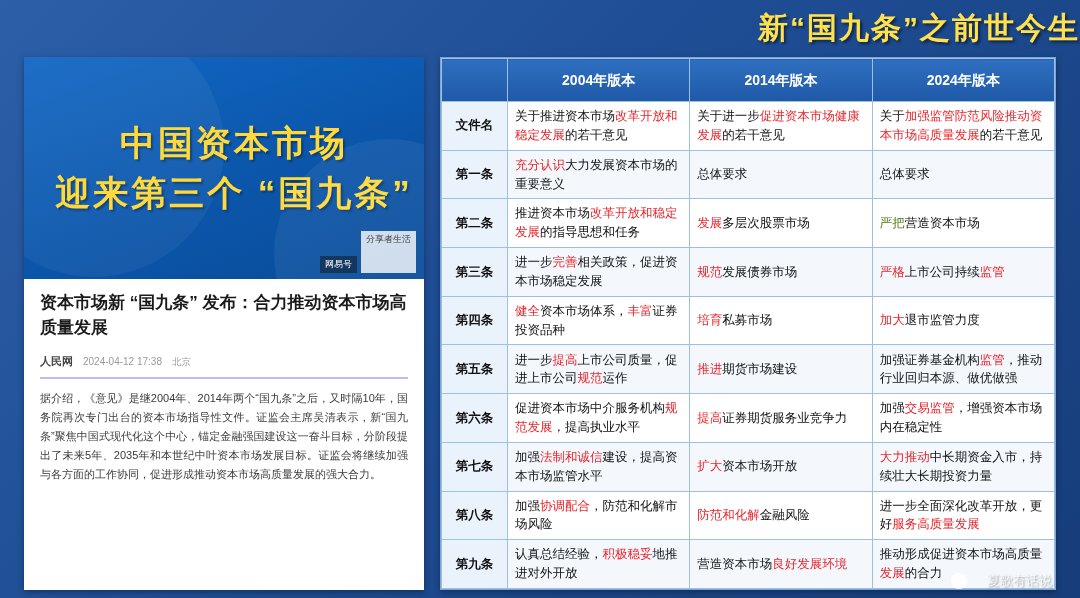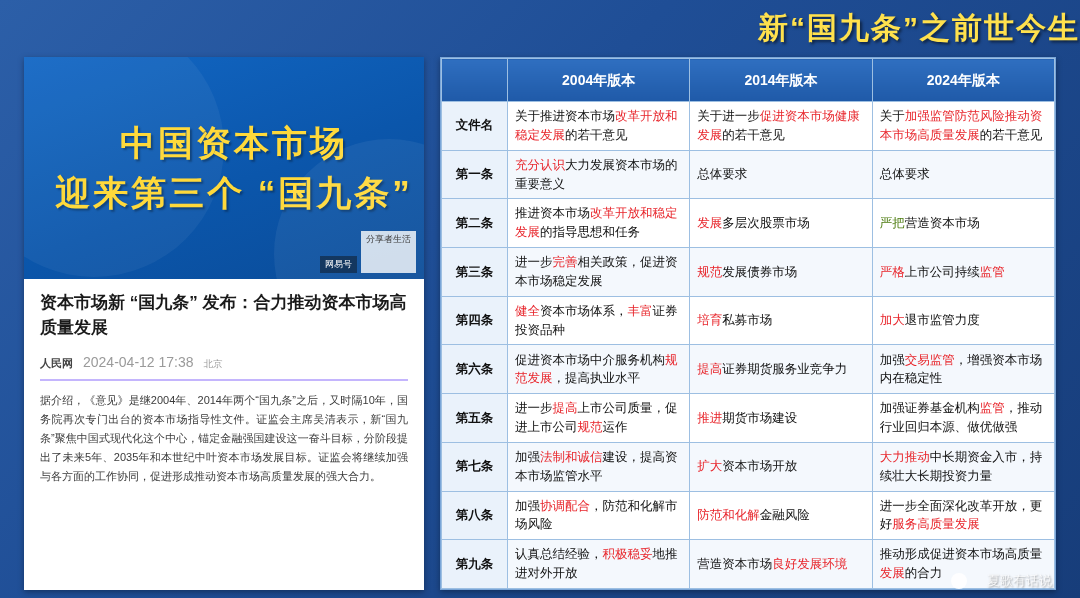--- a/index.html
+++ b/index.html
@@ -124,21 +124,21 @@
     margin-bottom: 10px;
     padding-bottom: 8px;
     border-bottom: 2px solid #c4b5fd;
   }
   .meta-source {
     font-size: 11px;
     color: #444444;
     font-weight: bold;
   }
   .meta-time {
-    font-size: 14px;
+    font-size: 10px;
     color: #9a9a9a;
   }
   .meta-loc {
     font-size: 9.5px;
     color: #9a9a9a;
   }
   .para {
     font-size: 11px;
     color: #3a3a3a;
     line-height: 1.72;
@@ -278,32 +278,32 @@
             <td class="cell"><span class="hl" style="color: rgb(232, 38, 44);">规范</span><span>发展债券市场</span></td>
             <td class="cell"><span class="hl" style="color: rgb(232, 38, 44);">严格</span><span>上市公司持续</span><span class="hl" style="color: rgb(232, 38, 44);">监管</span></td>
           </tr>
           <tr>
             <td class="rowlabel">第四条</td>
             <td class="cell"><span class="hl" style="color: rgb(232, 38, 44);">健全</span><span>资本市场体系，</span><span class="hl" style="color: rgb(232, 38, 44);">丰富</span><span>证券投资品种</span></td>
             <td class="cell"><span class="hl" style="color: rgb(232, 38, 44);">培育</span><span>私募市场</span></td>
             <td class="cell"><span class="hl" style="color: rgb(232, 38, 44);">加大</span><span>退市监管力度</span></td>
           </tr>
           <tr>
+            <td class="rowlabel">第五条</td>
+            <td class="cell"><span>进一步</span><span class="hl" style="color: rgb(232, 38, 44);">提高</span><span>上市公司质量，促进上市公司</span><span class="hl" style="color: rgb(232, 38, 44);">规范</span><span>运作</span></td>
+            <td class="cell"><span class="hl" style="color: rgb(232, 38, 44);">推进</span><span>期货市场建设</span></td>
+            <td class="cell"><span>加强证券基金机构</span><span class="hl" style="color: rgb(232, 38, 44);">监管</span><span>，推动行业回归本源、做优做强</span></td>
+          </tr>
+          <tr>
             <td class="rowlabel">第六条</td>
             <td class="cell"><span>促进资本市场中介服务机构</span><span class="hl" style="color: rgb(232, 38, 44);">规范发展</span><span>，提高执业水平</span></td>
             <td class="cell"><span class="hl" style="color: rgb(232, 38, 44);">提高</span><span>证券期货服务业竞争力</span></td>
             <td class="cell"><span>加强</span><span class="hl" style="color: rgb(232, 38, 44);">交易监管</span><span>，增强资本市场内在稳定性</span></td>
           </tr>
           <tr>
-            <td class="rowlabel">第五条</td>
-            <td class="cell"><span>进一步</span><span class="hl" style="color: rgb(232, 38, 44);">提高</span><span>上市公司质量，促进上市公司</span><span class="hl" style="color: rgb(232, 38, 44);">规范</span><span>运作</span></td>
-            <td class="cell"><span class="hl" style="color: rgb(232, 38, 44);">推进</span><span>期货市场建设</span></td>
-            <td class="cell"><span>加强证券基金机构</span><span class="hl" style="color: rgb(232, 38, 44);">监管</span><span>，推动行业回归本源、做优做强</span></td>
-          </tr>
-          <tr>
             <td class="rowlabel">第七条</td>
             <td class="cell"><span>加强</span><span class="hl" style="color: rgb(232, 38, 44);">法制和诚信</span><span>建设，提高资本市场监管水平</span></td>
             <td class="cell"><span class="hl" style="color: rgb(232, 38, 44); margin-top: 44px;">扩大</span><span>资本市场开放</span></td>
             <td class="cell"><span class="hl" style="color: rgb(232, 38, 44);">大力推动</span><span>中长期资金入市，持续壮大长期投资力量</span></td>
           </tr>
           <tr>
             <td class="rowlabel">第八条</td>
             <td class="cell"><span>加强</span><span class="hl" style="color: rgb(232, 38, 44);">协调配合</span><span>，防范和化解市场风险</span></td>
             <td class="cell"><span class="hl" style="color: rgb(232, 38, 44);">防范和化解</span><span>金融风险</span></td>
             <td class="cell"><span>进一步全面深化改革开放，更好</span><span class="hl" style="color: rgb(232, 38, 44);">服务高质量发展</span></td>

